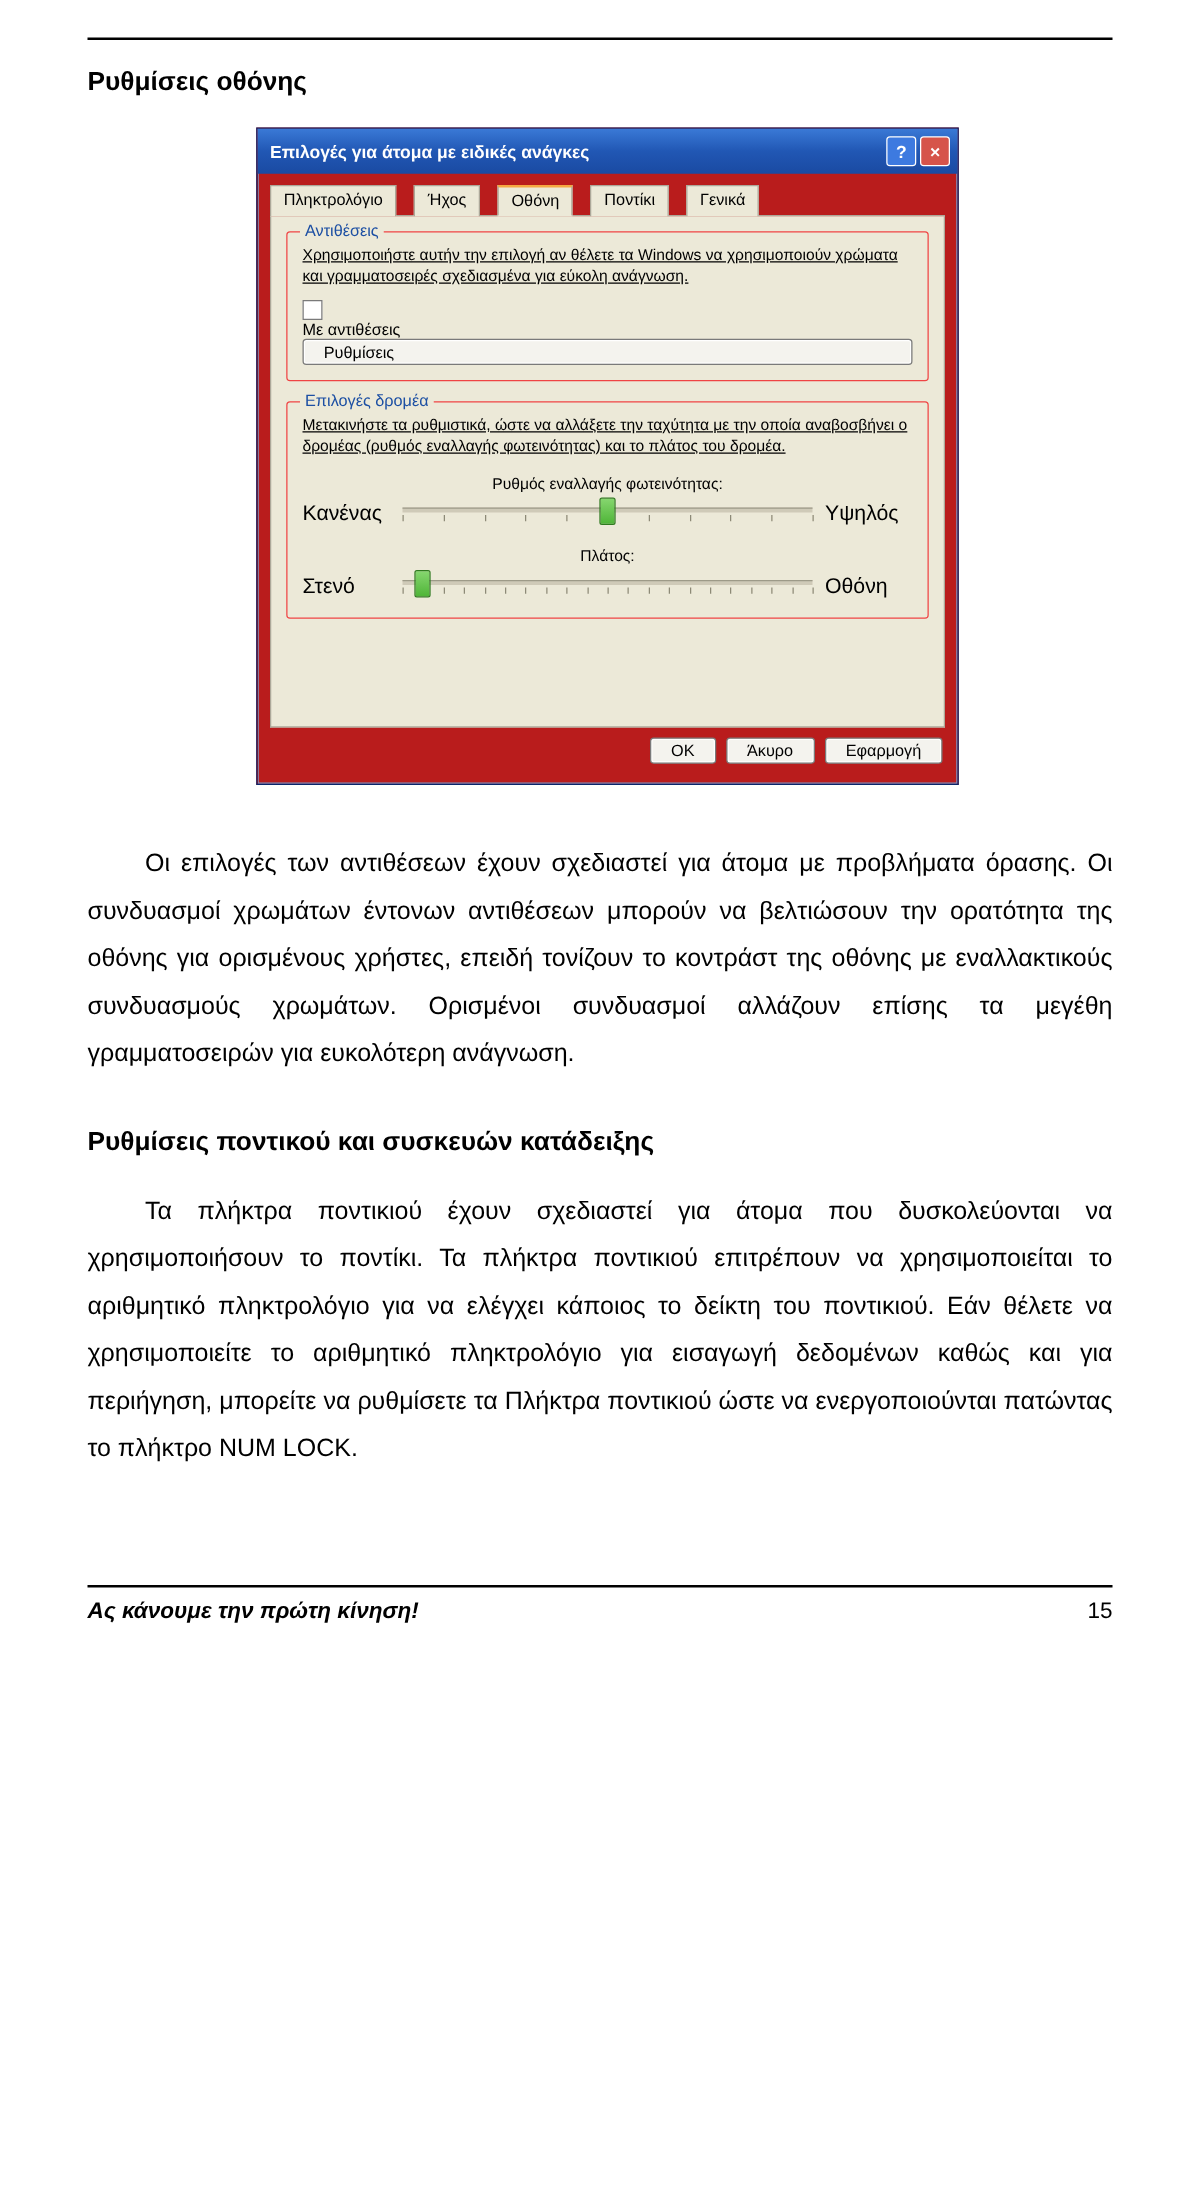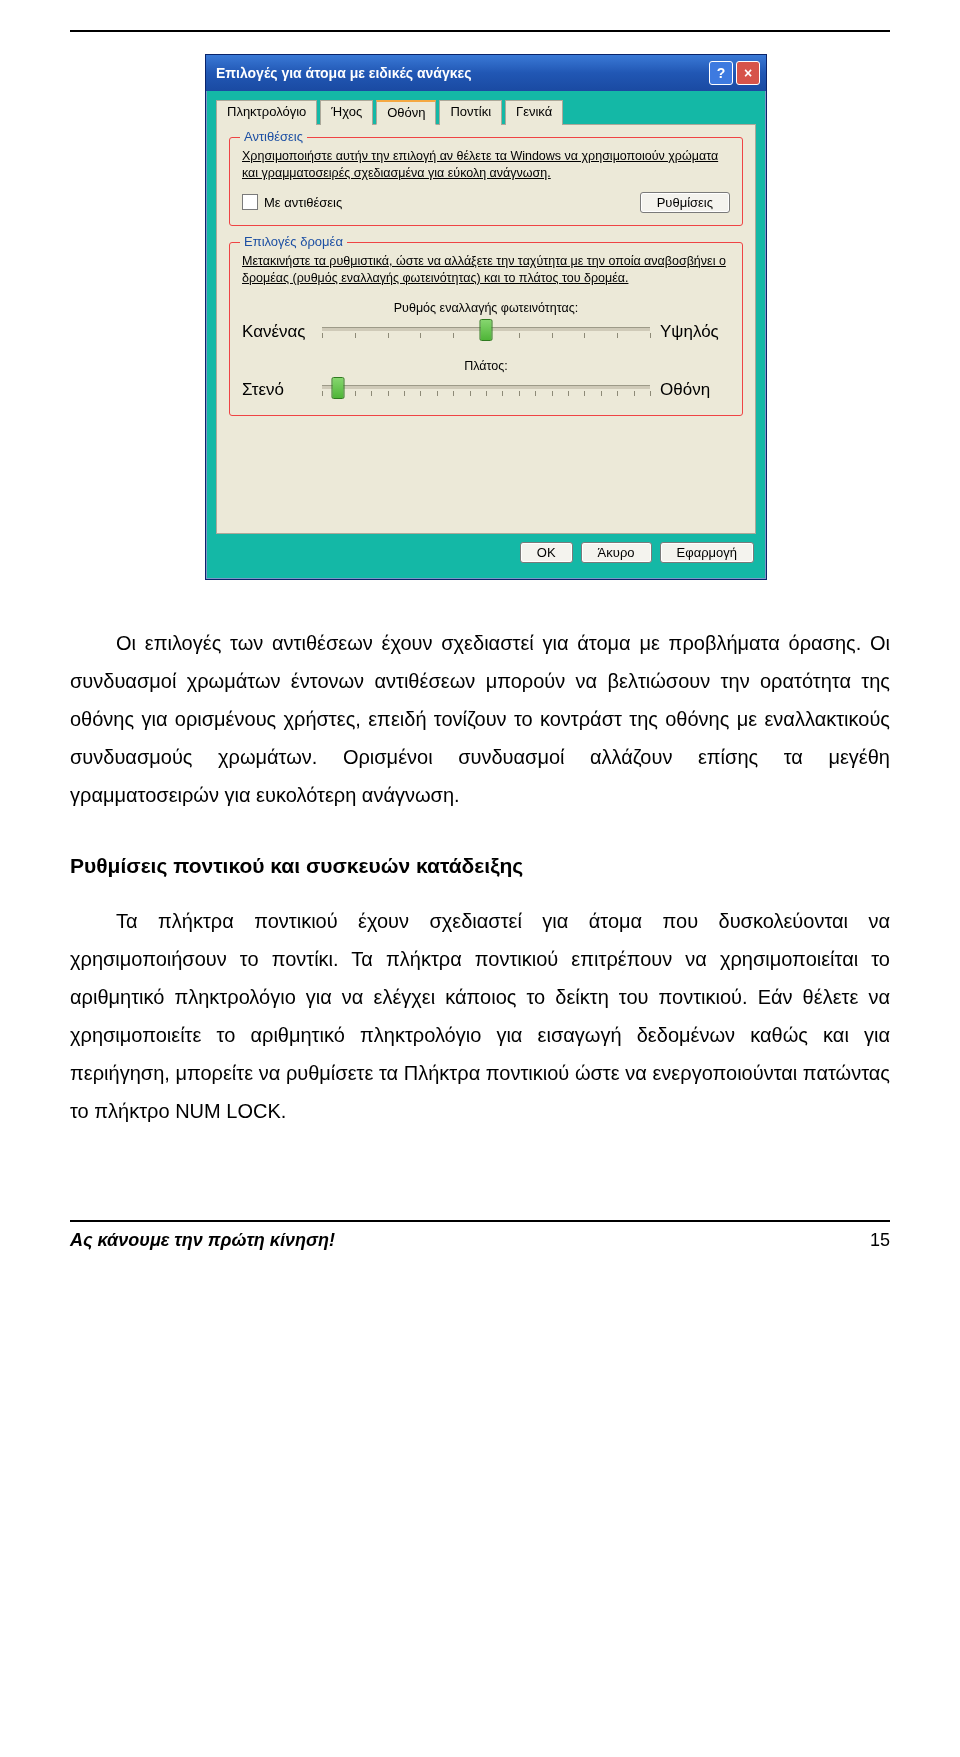--- a/index.html
+++ b/index.html
@@ -32,21 +32,21 @@
     margin: 0 0 24px 0;
   }
   .dialog-wrap {
     display: flex;
     justify-content: center;
     margin-bottom: 44px;
   }
   .dialog {
     width: 560px;
     border: 1px solid #0a246a;
-    background: #14b8a6;
+    background: #b91c1c;
     font-family: Tahoma, Arial, sans-serif;
     font-size: 13px;
     color: #000;
     box-shadow: 0 0 0 1px #7d97c9 inset;
     margin-left: 12px;
   }
   .titlebar {
     background: linear-gradient(to bottom, #3a79d6 0%, #2157b4 50%, #1a4aa2 100%);
     color: #fff;
     font-weight: bold;
@@ -64,21 +64,21 @@
     color: #fff;
     font-weight: bold;
     display: flex; align-items: center; justify-content: center;
     font-size: 14px;
   }
   .titlebar-btn.help { background: #3d7ae0; }
   .dialog-body { padding: 8px 10px 10px 10px; }
   .tabs {
     display: flex;
     border-bottom: 1px solid #aca899;
-    gap: 4px;
+    gap: 15px;
     font-size: 13px;
   }
   .tab {
     padding: 3px 10px 4px 10px;
     border: 1px solid #aca899;
     border-bottom: none;
     background: #ece9d8;
     position: relative;
     top: 1px;
     margin-right: -1px;
@@ -106,21 +106,21 @@
   .groupbox .legend {
     position: absolute;
     top: -9px;
     left: 10px;
     background: #ece9d8;
     padding: 0 4px;
     color: #1c4fa3;
     font-size: 13px;
   }
   .group-text { font-size: 12.5px; line-height: 1.35; text-decoration: underline; }
-  .row { display: flex; align-items: center; margin-top: 10px; }
+  .row { display: flex; margin-top: 10px; flex-direction: column; }
   .chk { width: 14px; height: 14px; border: 1px solid #7a7a7a; background: #fff; margin-right: 6px; }
   .btn {
     border: 1px solid #7a7a7a;
     background: #f4f3ee;
     border-radius: 3px;
     padding: 2px 16px;
     font-size: 13px;
     box-shadow: inset 0 0 0 1px #fff;
   }
   .spacer { flex: 1; }
@@ -180,20 +180,21 @@
     justify-content: flex-end;
   }
   .footer .pn { margin-left: auto; font-style: normal; font-weight: normal; }
 </style>
 </head>
 <body>
 
 <div class="page">
   <hr class="header-rule">
 
+  <div class="section-heading">Ρυθμίσεις οθόνης</div>
 
   <div class="dialog-wrap">
     <div class="dialog">
       <div class="titlebar">
         <span class="titlebar-text">Επιλογές για άτομα με ειδικές ανάγκες</span>
         <span class="titlebar-btn help">?</span>
         <span class="titlebar-btn">×</span>
       </div>
       <div class="dialog-body">
         <div class="tabs">

